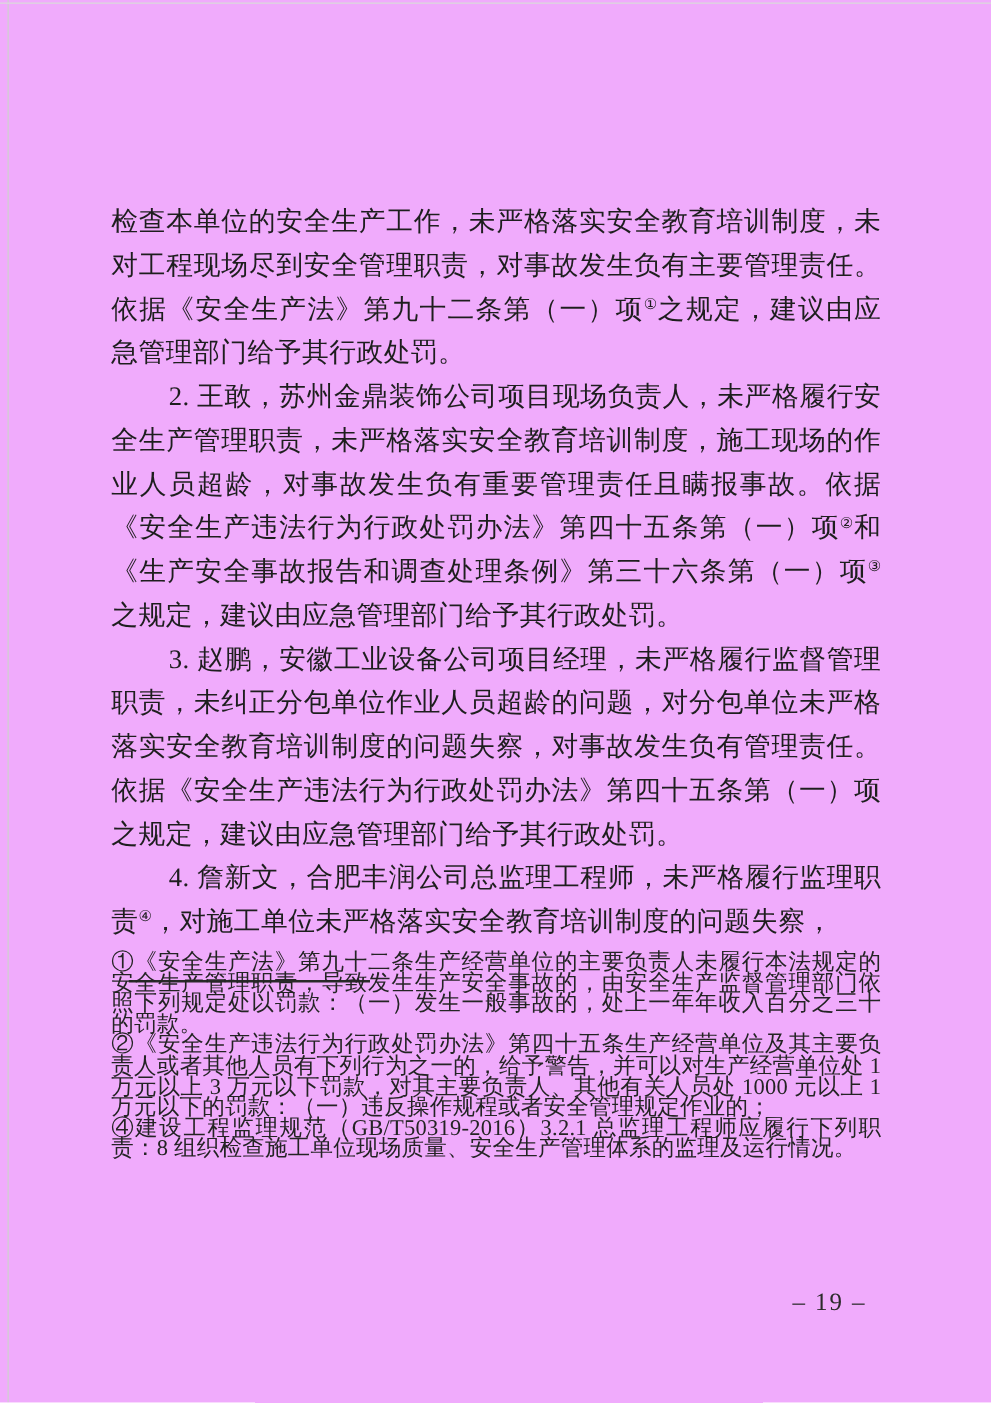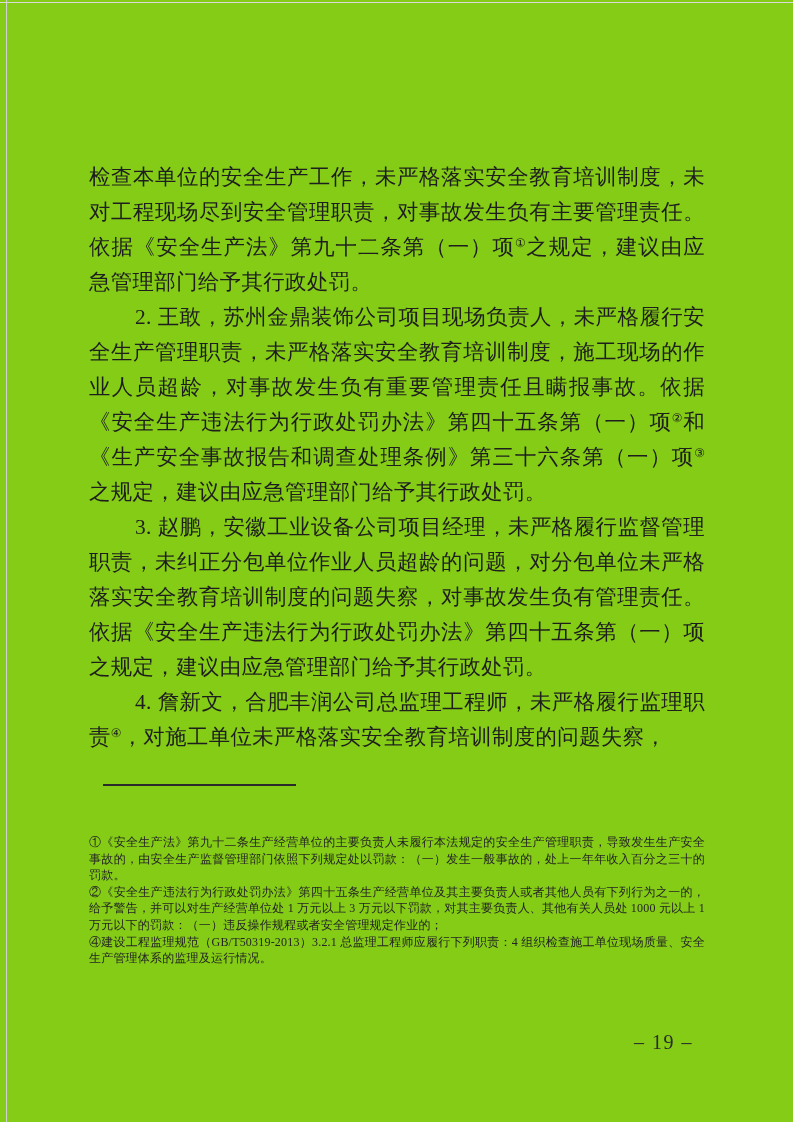--- a/index.html
+++ b/index.html
@@ -1,20 +1,20 @@
 <!DOCTYPE html>
 <html><head>
 <meta charset="utf-8">
 <style>
   html, body { margin: 0; padding: 0; background: #ffffff; }
   .page {
     position: relative;
     width: 793px;
     height: 1122px;
-    background: #84cc16;
+    background: #f0abfc;
     overflow: hidden;
     font-family: "Liberation Serif", "DejaVu Serif", serif;
   }
   .scan-edge-left {
     position: absolute; left: 6px; top: 0; width: 1px; height: 100%;
     background: #cfcfcf;
   }
   .scan-edge-top {
     position: absolute; left: 0; top: 2px; width: 100%; height: 1px;
     background: #dadada;
@@ -34,23 +34,23 @@
     font-size: 12px;
     line-height: 0;
     vertical-align: 7px;
     letter-spacing: 0;
   }
   .fn-divider {
     position: absolute; left: 103px; top: 784px; width: 193px; height: 2px;
     background: #2a2a2a;
   }
   .footnotes {
-    position: absolute; left: 89px; top: 834px; width: 616px;
+    position: absolute; left: 89px; top: 761px; width: 616px;
     color: #242424;
-    font-size: 12px;
+    font-size: 18px;
     line-height: 16.6px;
     text-align: justify;
     word-break: break-all;
     letter-spacing: 0.2px;
   }
   .footnote { margin: 0; }
   .page-number {
     position: absolute; top: 1031px; right: 100px;
     font-size: 20px;
     color: #2b2b2b;
@@ -70,17 +70,17 @@
       <p class="para indent">2. 王敢，苏州金鼎装饰公司项目现场负责人，未严格履行安全生产管理职责，未严格落实安全教育培训制度，施工现场的作业人员超龄，对事故发生负有重要管理责任且瞒报事故。依据《安全生产违法行为行政处罚办法》第四十五条第（一）项<sup class="fn-ref">②</sup>和《生产安全事故报告和调查处理条例》第三十六条第（一）项<sup class="fn-ref">③</sup>之规定，建议由应急管理部门给予其行政处罚。</p>
       <p class="para indent">3. 赵鹏，安徽工业设备公司项目经理，未严格履行监督管理职责，未纠正分包单位作业人员超龄的问题，对分包单位未严格落实安全教育培训制度的问题失察，对事故发生负有管理责任。依据《安全生产违法行为行政处罚办法》第四十五条第（一）项之规定，建议由应急管理部门给予其行政处罚。</p>
       <p class="para indent">4. 詹新文，合肥丰润公司总监理工程师，未严格履行监理职责<sup class="fn-ref">④</sup>，对施工单位未严格落实安全教育培训制度的问题失察，</p>
     </div>
 
   <div class="fn-divider"></div>
 
   <div class="footnotes" id="footnotes">
       <p class="footnote">①《安全生产法》第九十二条生产经营单位的主要负责人未履行本法规定的安全生产管理职责，导致发生生产安全事故的，由安全生产监督管理部门依照下列规定处以罚款：（一）发生一般事故的，处上一年年收入百分之三十的罚款。</p>
       <p class="footnote">②《安全生产违法行为行政处罚办法》第四十五条生产经营单位及其主要负责人或者其他人员有下列行为之一的，给予警告，并可以对生产经营单位处 1 万元以上 3 万元以下罚款，对其主要负责人、其他有关人员处 1000 元以上 1 万元以下的罚款：（一）违反操作规程或者安全管理规定作业的；</p>
-      <p class="footnote">④建设工程监理规范（GB/T50319-2013）3.2.1 总监理工程师应履行下列职责：4 组织检查施工单位现场质量、安全生产管理体系的监理及运行情况。</p>
+      <p class="footnote">④建设工程监理规范（GB/T50319-2016）3.2.1 总监理工程师应履行下列职责：8 组织检查施工单位现场质量、安全生产管理体系的监理及运行情况。</p>
     </div>
 
   <div class="page-number">– 19 –</div>
 </div>
 
 </body></html>

